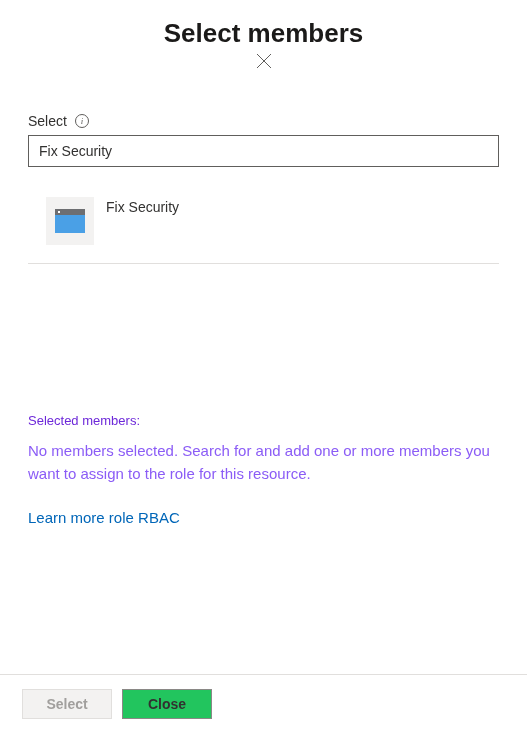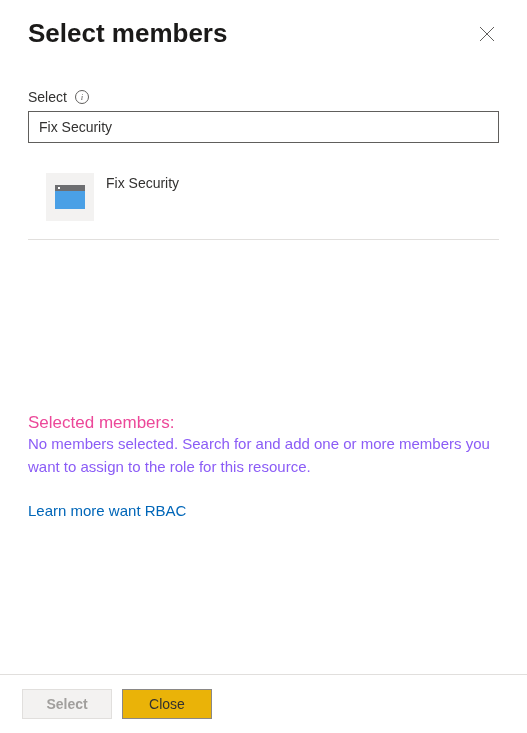--- a/index.html
+++ b/index.html
@@ -15,20 +15,21 @@
       color: #323130;
       position: relative;
       display: flex;
       flex-direction: column;
     }
     .header {
       display: flex;
       justify-content: space-between;
       align-items: center;
       padding: 18px 28px 0 28px;
+      flex-direction: column;
     }
     .title {
       font-size: 26px;
       font-weight: 600;
       color: #1b1a19;
     }
     .close-btn {
       background: none;
       border: none;
       cursor: pointer;
@@ -114,23 +115,23 @@
     }
     .selected-section {
       margin-top: auto;
       margin-bottom: 0;
       position: absolute;
       left: 28px;
       right: 28px;
       top: 413px;
     }
     .selected-heading {
-      font-size: 17px;
-      color: #ec4899;
-      margin-bottom: 0;
+      font-size: 13px;
+      color: #6d28d9;
+      margin-bottom: 12px;
     }
     .selected-empty {
       font-size: 15px;
       color: #8b5cf6;
       line-height: 1.5;
     }
     .learn-link {
       display: inline-block;
       margin-top: 24px;
       font-size: 15px;
@@ -156,23 +157,23 @@
       min-width: 90px;
     }
     .btn-primary-disabled {
       background: #f3f2f1;
       color: #a19f9d;
       border: 1px solid #e1dfdd;
       font-weight: 600;
       cursor: default;
     }
     .btn-secondary {
-      background: #eab308;
-      color: #323130;
-      font-weight: 400;
+      background: #22c55e;
+      color: #323130;
+      font-weight: 700;
     }
   </style>
 </head>
 <body>
 
 <div class="header">
   <h1 class="title">Select members</h1>
   <button class="close-btn">
     <svg viewBox="0 0 16 16" stroke="currentColor" stroke-width="1" fill="none">
       <line x1="1" y1="1" x2="15" y2="15"></line>
@@ -197,20 +198,20 @@
           <rect x="3" y="2" width="2" height="2" fill="#ffffff"></rect>
         </svg>
       </div>
       <span class="result-name">Fix Security</span>
     </div>
   </div>
 
   <div class="selected-section">
     <div class="selected-heading">Selected members:</div>
     <div class="selected-empty">No members selected. Search for and add one or more members you want to assign to the role for this resource.</div>
-    <a class="learn-link">Learn more want RBAC</a>
+    <a class="learn-link">Learn more role RBAC</a>
   </div>
 </div>
 
 <div class="footer">
   <button class="btn btn-primary-disabled">Select</button>
   <button class="btn btn-secondary">Close</button>
 </div>
 
 </body></html>

